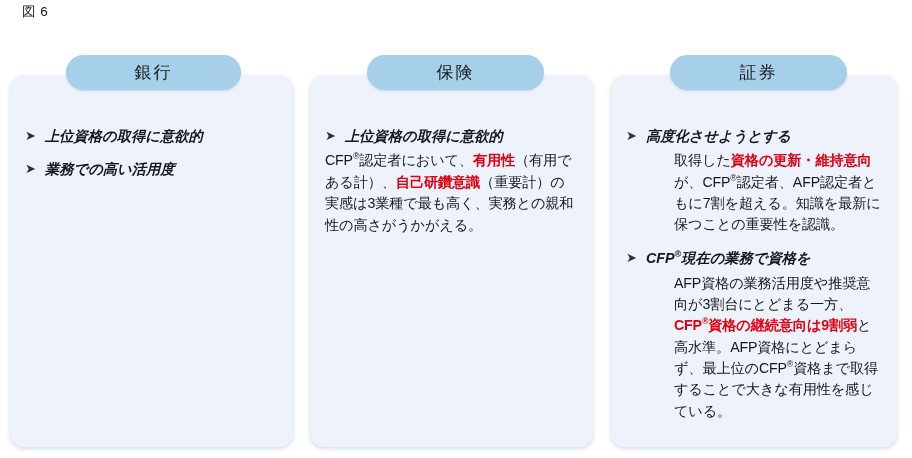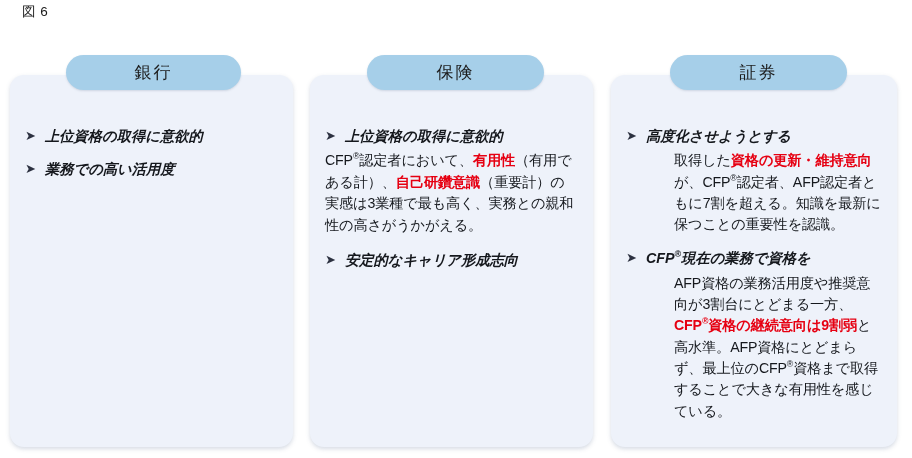--- a/index.html
+++ b/index.html
@@ -150,23 +150,20 @@
     <div class="card-body">
 
       <div class="block">
         <span class="block-heading">
           <span class="bullet-arrow">➤</span><span>上位資格の取得に意欲的</span>
         </span>
         <div class="block-text"><span>CFP</span><span class="reg">®</span><span>認定者において、</span><span class="hl">有用性</span><span>（有用である計）、</span><span class="hl">自己研鑽意識</span><span>（重要計）の実感は3業種で最も高く、実務との親和性の高さがうかがえる。</span></div>
       </div>
 
       <div class="block">
-        <span class="block-heading">
-          <span class="bullet-arrow">➤</span><span>安定的なキャリア形成志向</span>
-        </span>
       </div>
 
     </div>
   </div>
   <div class="pill p2">保険</div>
 
   <div class="card c3">
     <div class="card-body">
 
       <div class="block">

